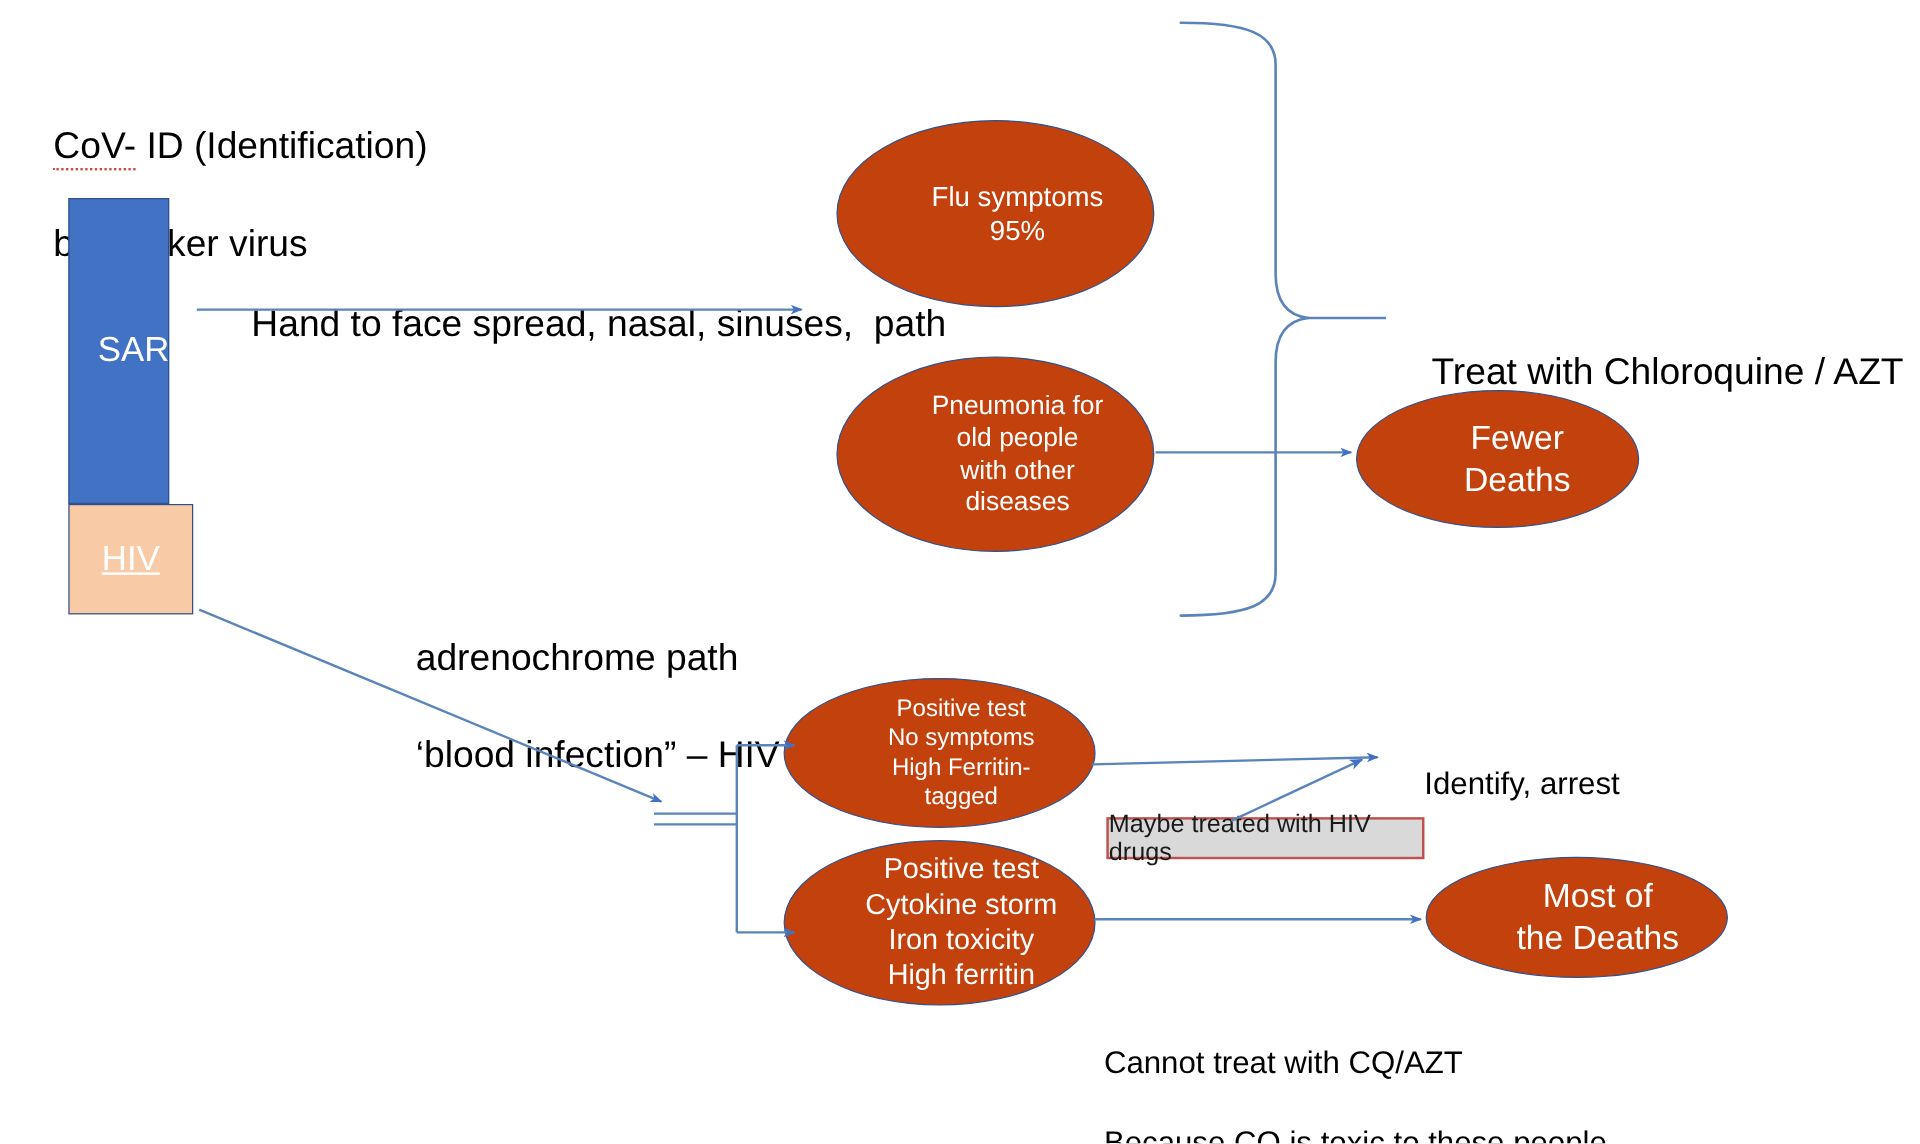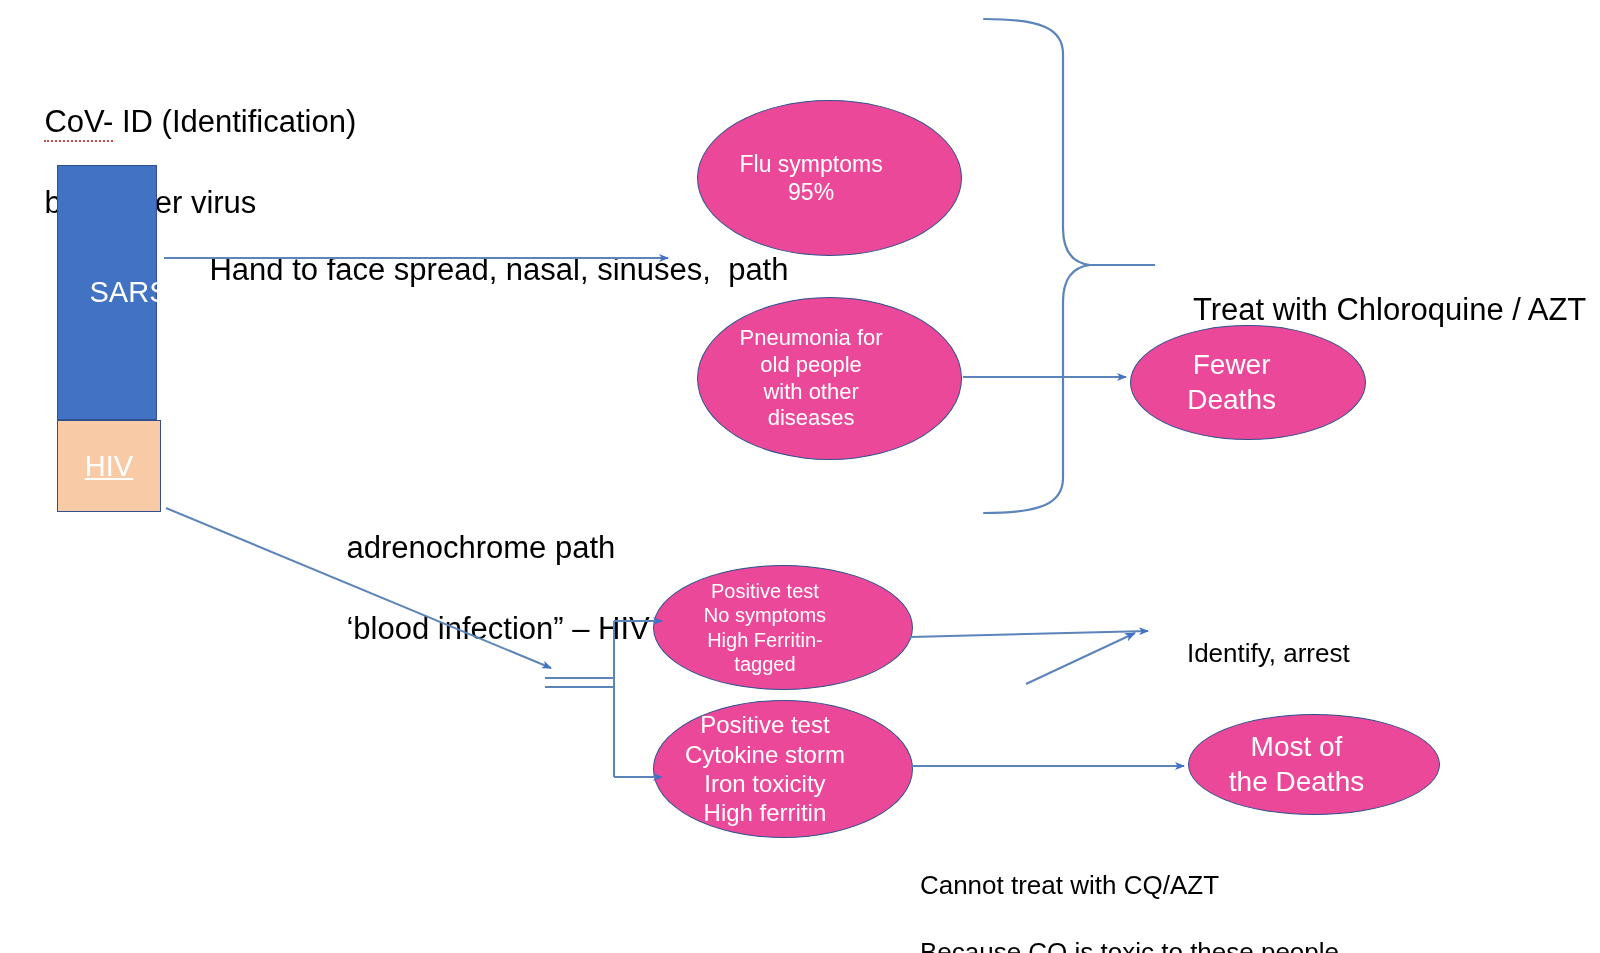--- a/index.html
+++ b/index.html
@@ -26,26 +26,26 @@
   }
   .label-text {
     font-size: 31px;
   }
   .note-text {
     font-size: 26px;
   }
   .ellipse {
     position: absolute;
     border-radius: 50%;
-    background: #ec4899;
+    background: #c2410c;
     border: 1px solid #2f528f;
     color: #ffffff;
     display: flex;
     align-items: center;
-    justify-content: flex-start;
+    justify-content: flex-end;
     text-align: center;
     box-sizing: border-box;
     line-height: 1.22;
   }
   .ellipse .inner { width: 86%; }
   .bar {
     position: absolute;
     box-sizing: border-box;
     border: 1px solid #2f528f;
     display: flex;
@@ -81,21 +81,21 @@
 </head>
 <body>
 
 <div id="canvas">
 
   <div class="txt title-text" style="left:10px; top:62px; width:520px;">
     <span class="spell">CoV-</span><span> ID (Identification)</span><br>
     <span>biomarker virus</span>
   </div>
 
-  <div class="bar bar-sars" style="left:57px; top:165px; width:100px; height:255px; font-size:29px;padding-left:44px;">
+  <div class="bar bar-sars" style="left:57px; top:165px; width:84px; height:255px; font-size:29px;padding-left:44px;">
     <span>SARS</span>
   </div>
   <div class="bar bar-hiv" style="left:57px; top:420px; width:104px; height:92px; font-size:29px;text-decoration:underline;">
     <span>HIV</span>
   </div>
 
   <div class="txt label-text" style="left:175px; top:210px;">
     <span>Hand to face spread, nasal, sinuses,  path</span>
   </div>
 
@@ -154,20 +154,23 @@
     <div class="inner">
       <span>Most of</span><br>
       <span>the Deaths</span>
     </div>
   </div>
 
   <div class="txt note-text" style="left:1158px; top:603px;">
     <span>Identify, arrest</span>
   </div>
 
+  <div class="hivbox" style="left:922px; top:681px; width:265px; height:35px;">
+    <span>Maybe treated with HIV drugs</span>
+  </div>
 
   <div class="txt note-text" style="left:891px; top:835px;">
     <span>Cannot treat with CQ/AZT</span><br>
     <span>Because CQ is toxic to these people</span><br>
     
   </div>
 
   <svg class="overlay" viewBox="0 0 1600 953">
     <defs>
       <marker id="ah" markerWidth="10" markerHeight="8" refX="9" refY="4" orient="auto" markerUnits="userSpaceOnUse">

